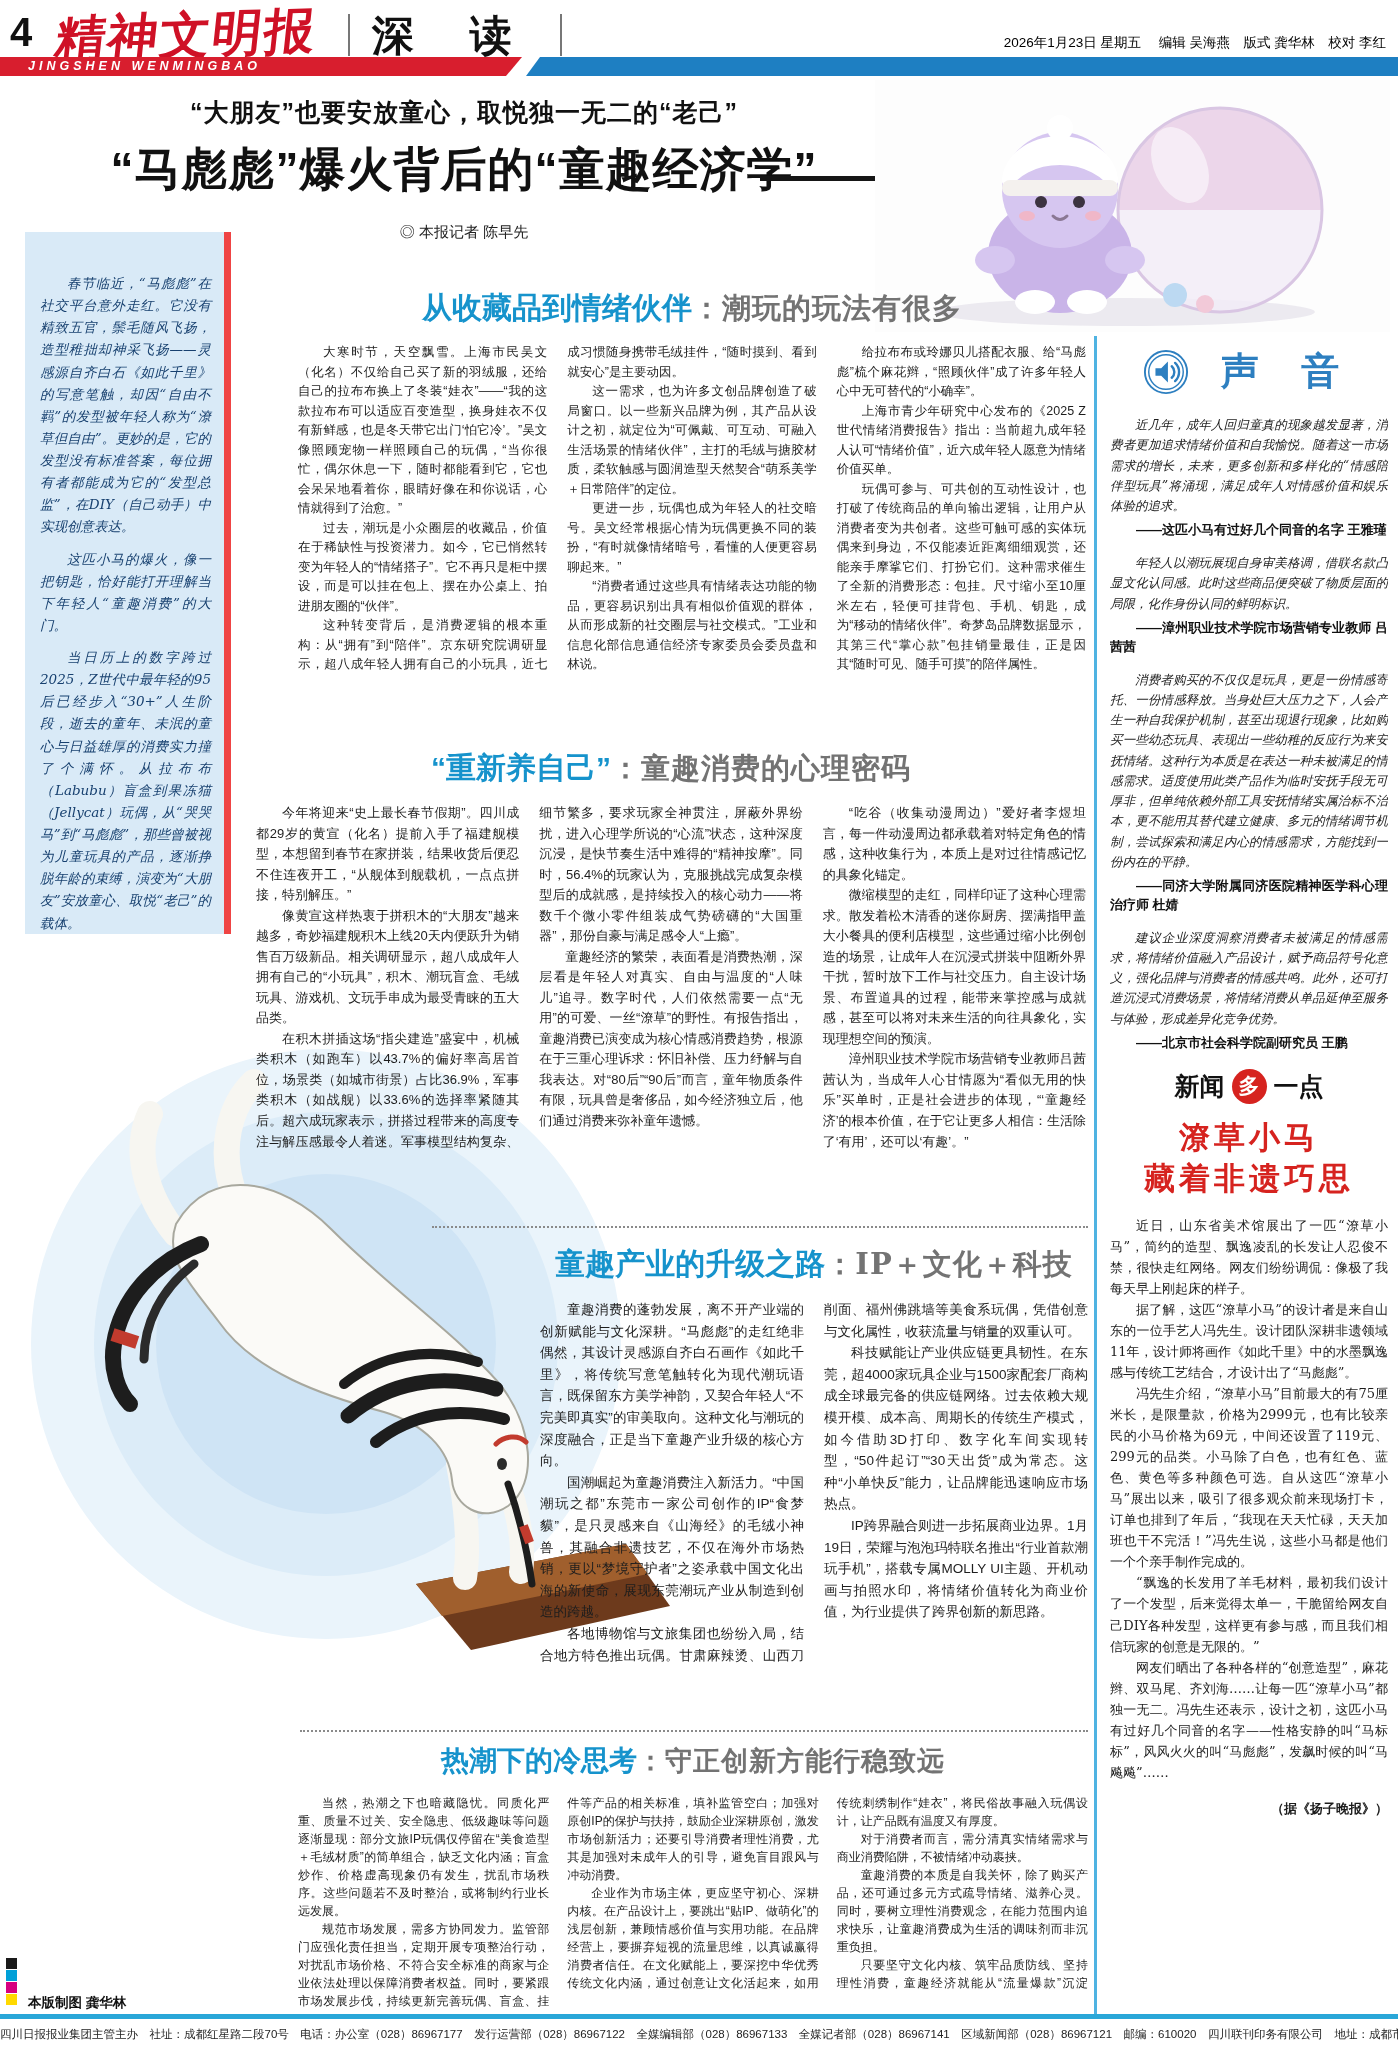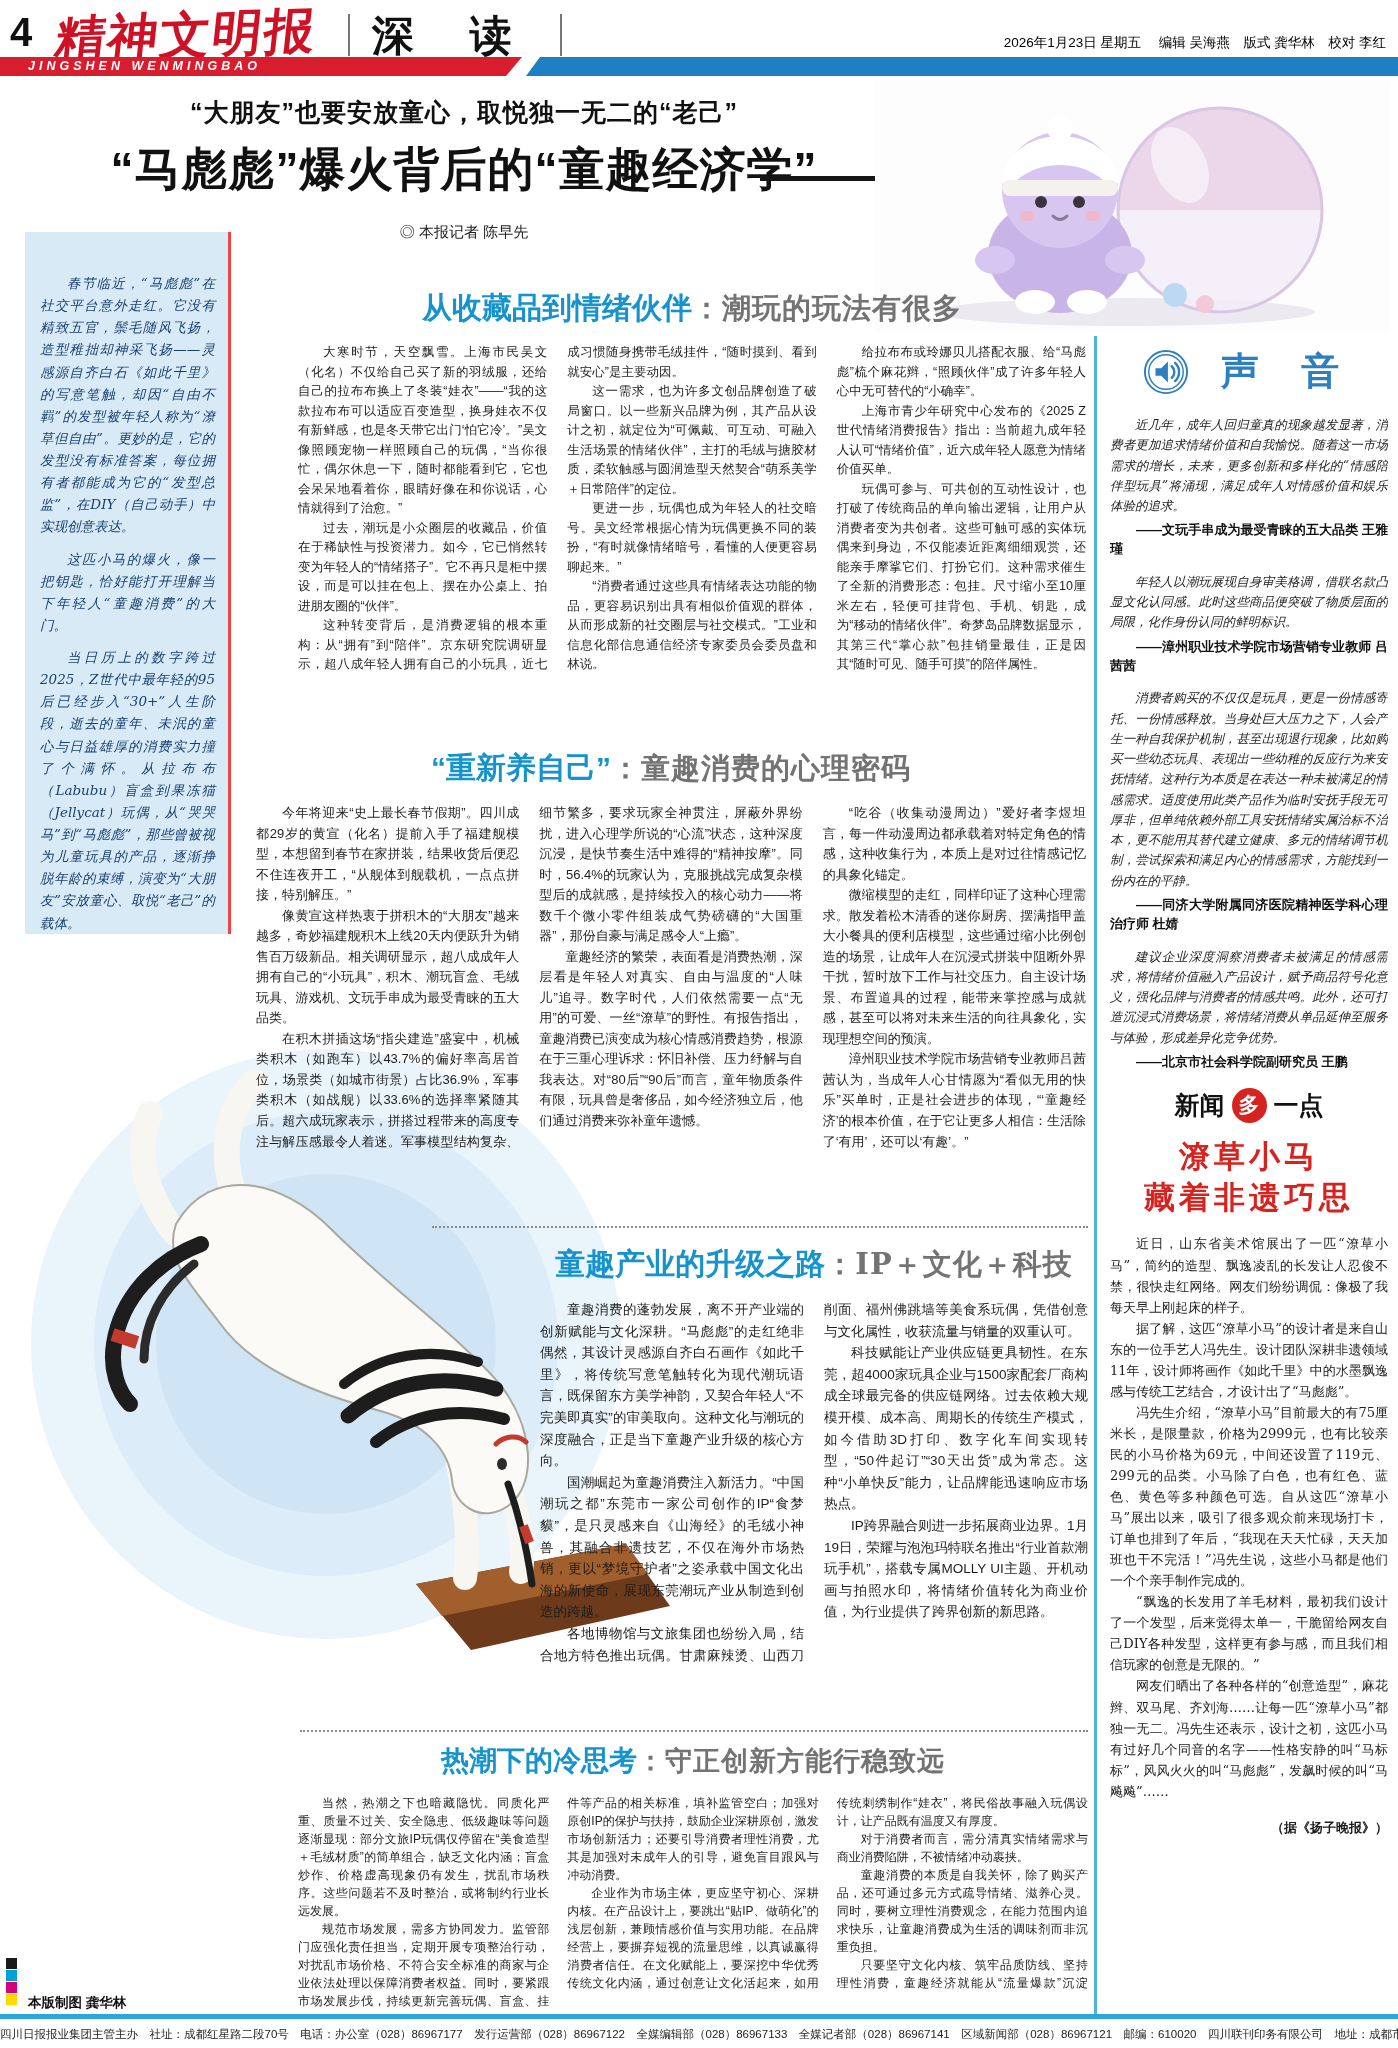--- a/index.html
+++ b/index.html
@@ -27,21 +27,21 @@
   .kicker{font-size:25px;font-weight:700;letter-spacing:1px;}
   .main-title{font-size:46px;font-weight:900;margin-top:10px;letter-spacing:1px;white-space:nowrap;}
   .title-rule{position:absolute;right:-8px;top:80px;width:116px;height:5px;background:#161616;}
   .byline{margin-top:22px;font-size:15px;color:#222;}
 
   
   .toy-photo{position:absolute;left:875px;top:80px;width:515px;height:252px;background:#fdfdfd;}
 
   
   .intro-box{position:absolute;left:25px;top:232px;width:206px;height:702px;background:#d9eaf7;
-             border-right:3px solid #ef4444;box-sizing:border-box;padding:40px 13px 0 15px;overflow:hidden;}
+             border-right:7px solid #ef4444;box-sizing:border-box;padding:40px 13px 0 15px;overflow:hidden;}
   .intro-box p{margin:0 0 10px;font-family:"DejaVu Serif",serif;font-style:italic;
                font-size:13.5px;line-height:1.64;color:#17406f;text-align:justify;text-indent:2em;}
 
   
   .horse-art{position:absolute;left:26px;top:944px;width:644px;height:762px;}
 
   
   .section{position:absolute;}
   .sec-head{text-align:center;white-space:nowrap;}
   .sec-head .em{font-size:30px;font-weight:900;color:#1693cc;}
@@ -248,21 +248,21 @@
         <path d="M30,18 a8,8 0 0 1 0,12" stroke="#2d7fc0" stroke-width="2.5" fill="none" stroke-linecap="round"></path>
         <path d="M33.5,14.5 a13,13 0 0 1 0,19" stroke="#2d7fc0" stroke-width="2.5" fill="none" stroke-linecap="round"></path>
       </svg>
       <span class="voices-title">声 音</span>
     </div>
 
     <div class="voices-list">
 
         <div class="quote">
           <p class="qtext">近几年，成年人回归童真的现象越发显著，消费者更加追求情绪价值和自我愉悦。随着这一市场需求的增长，未来，更多创新和多样化的“情感陪伴型玩具”将涌现，满足成年人对情感价值和娱乐体验的追求。</p>
-          <p class="qsrc">——文玩手串成为最受青睐的五大品类 王雅瑾</p>
+          <p class="qsrc">——这匹小马有过好几个同音的名字 王雅瑾</p>
         </div>
 
         <div class="quote">
           <p class="qtext">年轻人以潮玩展现自身审美格调，借联名款凸显文化认同感。此时这些商品便突破了物质层面的局限，化作身份认同的鲜明标识。</p>
           <p class="qsrc">——漳州职业技术学院市场营销专业教师 吕茜茜</p>
         </div>
 
         <div class="quote">
           <p class="qtext">消费者购买的不仅仅是玩具，更是一份情感寄托、一份情感释放。当身处巨大压力之下，人会产生一种自我保护机制，甚至出现退行现象，比如购买一些幼态玩具、表现出一些幼稚的反应行为来安抚情绪。这种行为本质是在表达一种未被满足的情感需求。适度使用此类产品作为临时安抚手段无可厚非，但单纯依赖外部工具安抚情绪实属治标不治本，更不能用其替代建立健康、多元的情绪调节机制，尝试探索和满足内心的情感需求，方能找到一份内在的平静。</p>
           <p class="qsrc">——同济大学附属同济医院精神医学科心理治疗师 杜婧</p>

